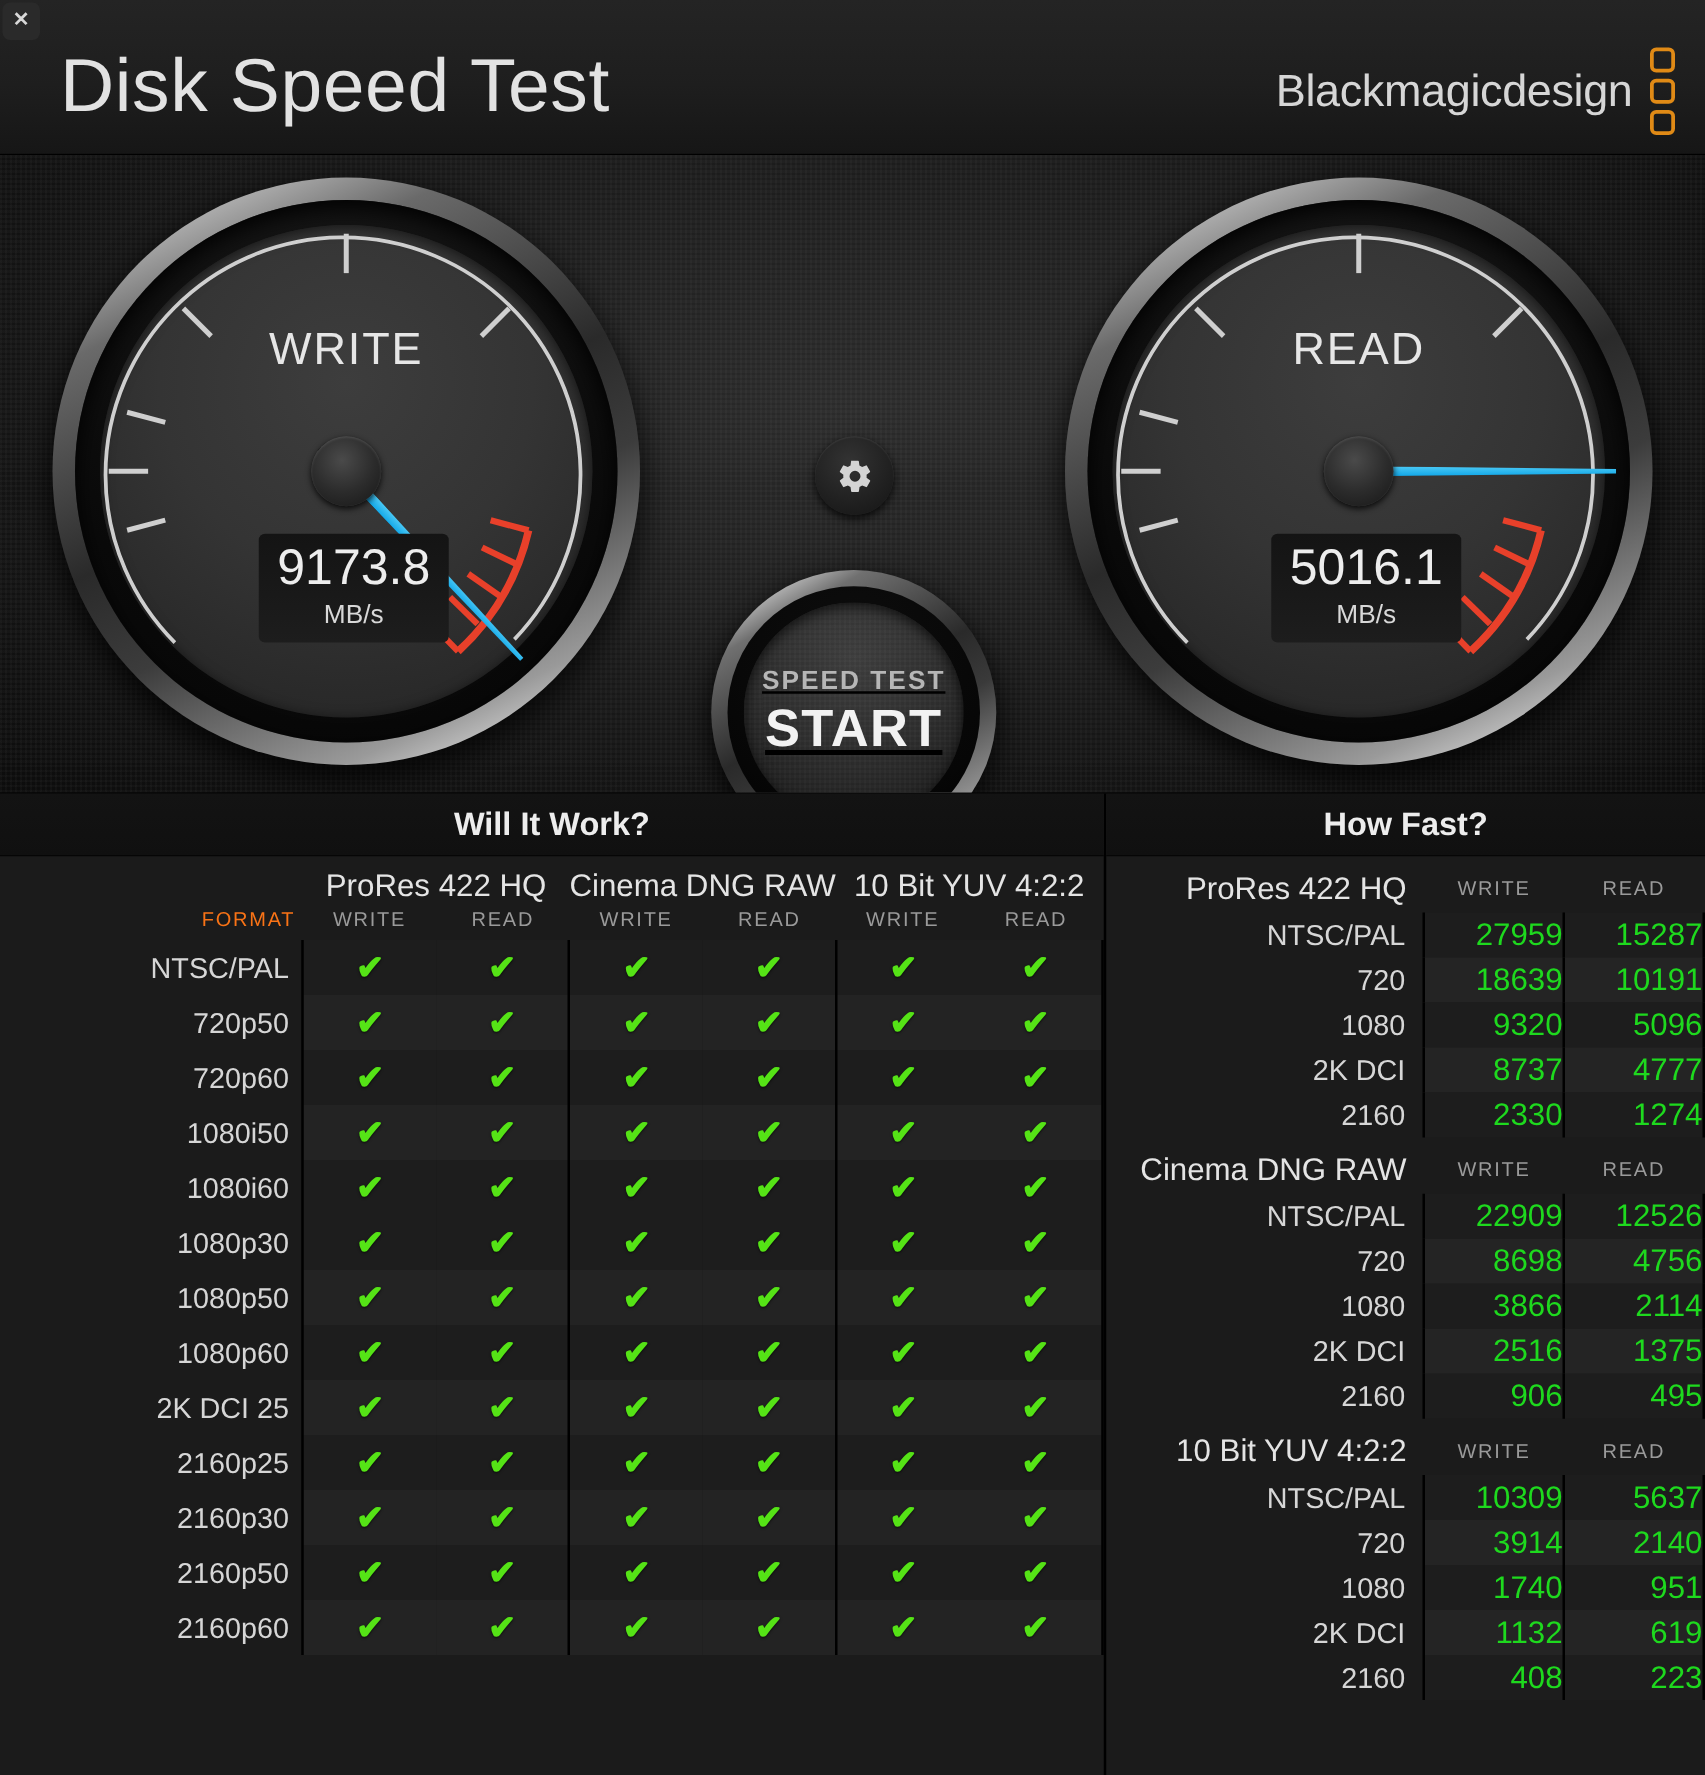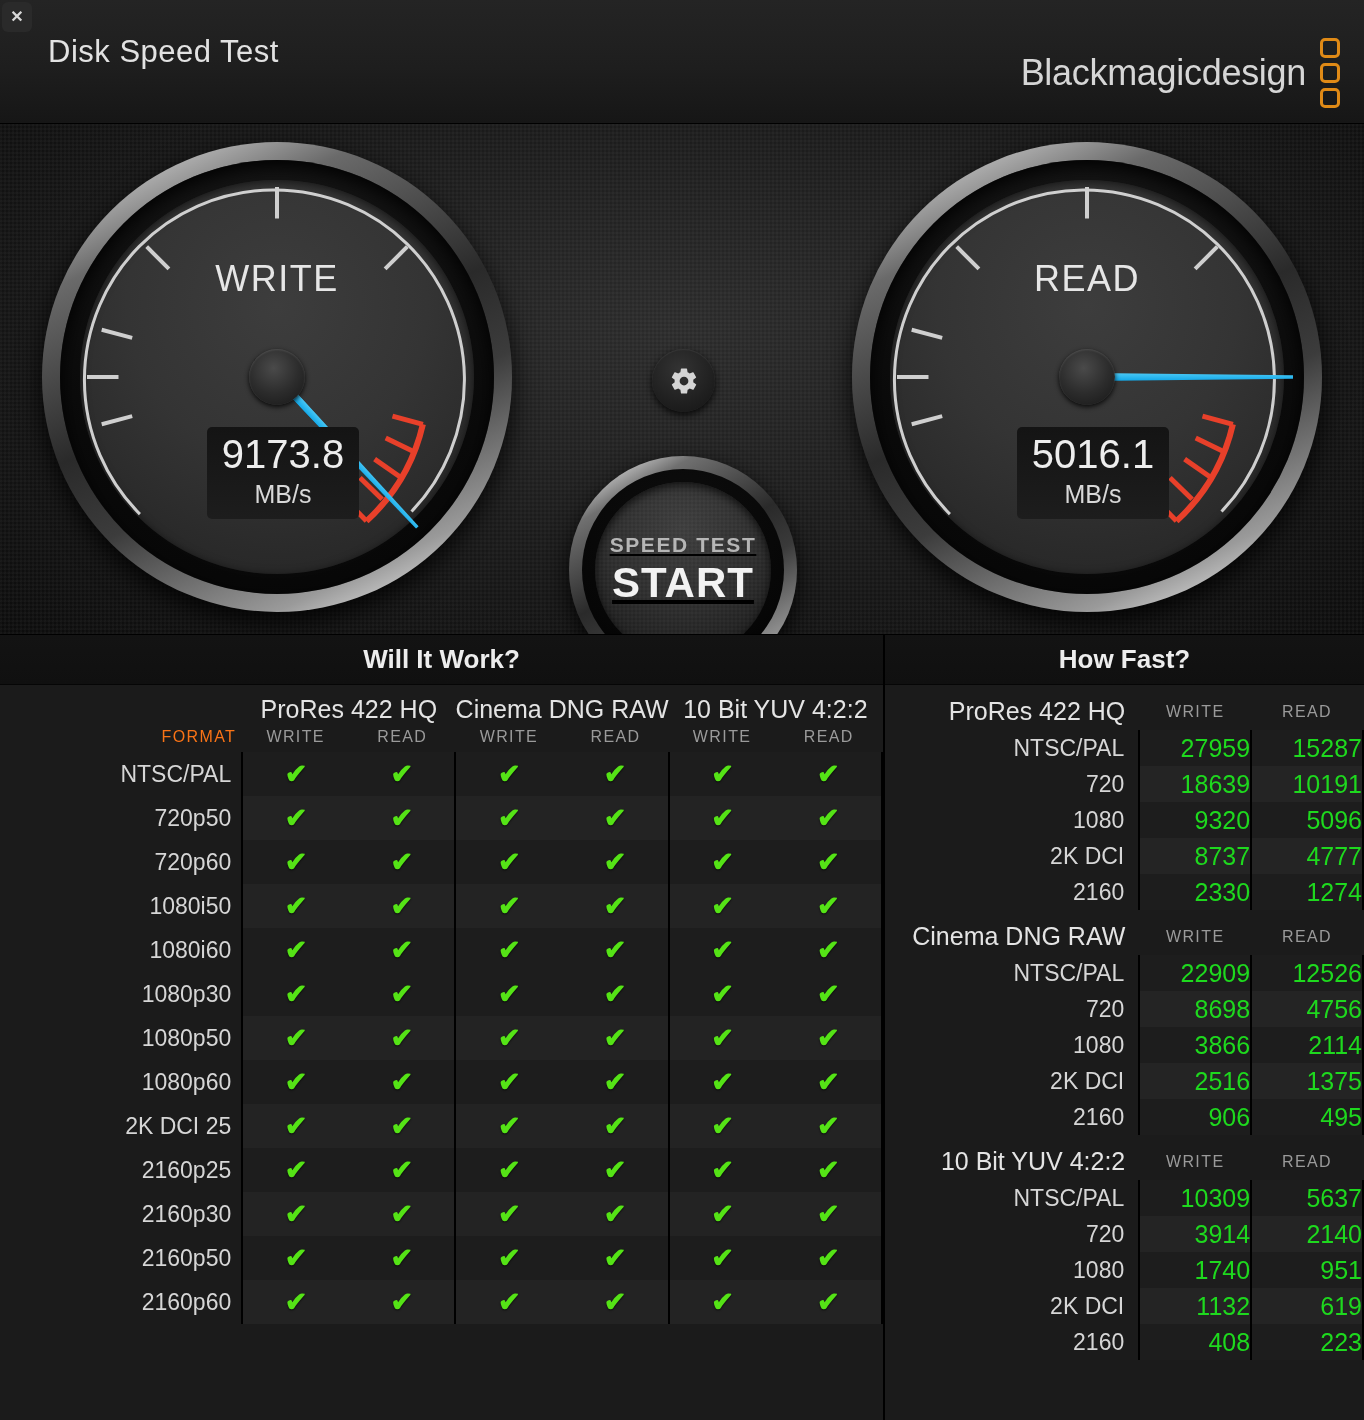--- a/index.html
+++ b/index.html
@@ -28,21 +28,21 @@
     background: #2a2a2a;
     border-radius: 6px;
     color: #d8d8d8;
     font-size: 16px; font-weight: bold;
     display: flex; align-items: center; justify-content: center;
     cursor: pointer;
     line-height: 1;
   }
   .app-title {
     position: absolute; left: 48px; top: 34px;
-    font-size: 31px;
+    font-size: 60px;
     font-weight: 300;
     color: #e2e2e2;
     letter-spacing: 0.5px;
   }
   .brand {
     position: absolute; right: 24px; top: 38px;
     display: flex; align-items: center; gap: 14px;
   }
   .brand-text {
     font-size: 36px; font-weight: 300; color: #d6d6d6;
@@ -144,21 +144,21 @@
     border-radius: 5px;
     padding: 7px 4px 10px;
     text-align: center;
     z-index: 7;
   }
   .readout .val {
     font-size: 40px; font-weight: 400; color: #ededed;
     line-height: 1;
   }
   .readout .unit {
-    font-size: 25px; color: #d8d8d8; margin-top: 6px;
+    font-size: 21px; color: #d8d8d8; margin-top: 6px;
   }
 
   
   .gear-btn {
     position: absolute; left: 652px; top: 225px;
     width: 63px; height: 63px;
     border-radius: 50%;
     background: radial-gradient(circle at 44% 32%, #333 0%, #202020 60%, #141414 100%);
     box-shadow: 0 3px 7px rgba(0,0,0,.8), inset 0 1px 1px rgba(255,255,255,.07);
     display: flex; align-items: center; justify-content: center;

